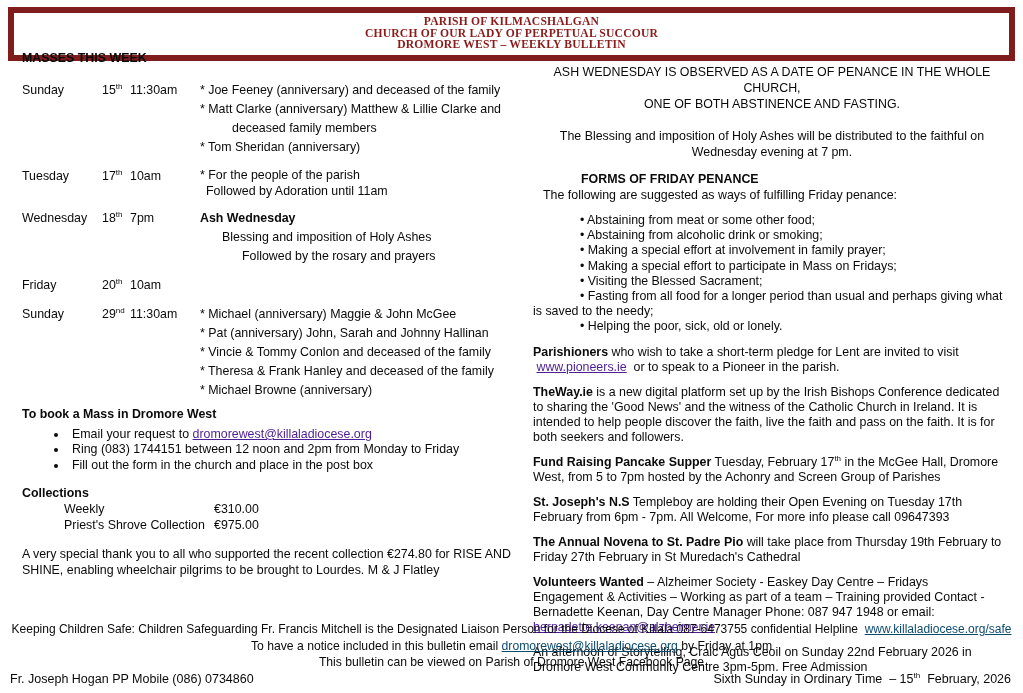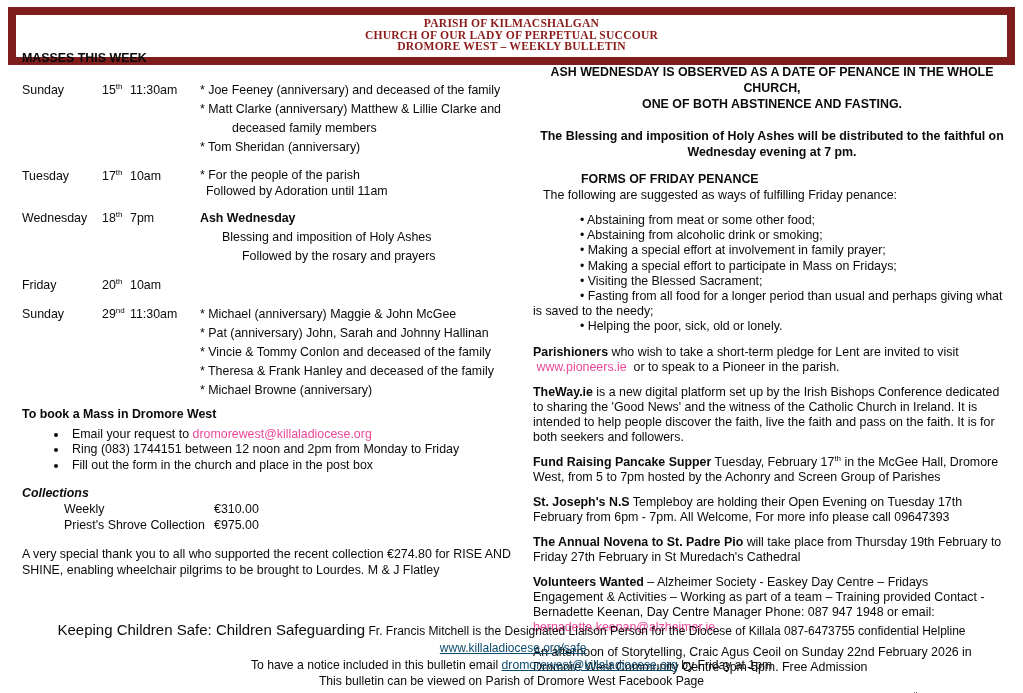--- a/index.html
+++ b/index.html
@@ -9,70 +9,70 @@
     width: 1023px; height: 693px;
     background: #ffffff;
     color: #0a0a0a;
     font-family: "Liberation Sans", "DejaVu Sans", sans-serif;
     font-size: 12.4px;
     overflow: hidden;
   }
   
   .header-box {
     position: absolute; top: 7px; left: 8px; right: 8px;
-    border: 8px solid #7f1d1d;
+    border: 6px solid #7f1d1d;
     text-align: center;
     padding: 3px 0 4px;
     font-family: "Liberation Serif", "DejaVu Serif", serif;
     font-weight: 700;
     font-size: 11.6px;
     line-height: 11.6px;
     color: #8b1a1a;
     letter-spacing: .2px;
   }
   
   .col-left  { position: absolute; left: 22px; top: 50px; width: 486px; }
   .col-right { position: absolute; left: 533px; top: 58px; width: 478px; line-height: 15px; }
   .b { font-weight: 700; }
   sup { font-size: 8px; vertical-align: super; line-height: 0; }
-  a.lnk-black { color: #ec4899; cursor: pointer; }
+  a.lnk-black { color: #4c1d95; text-decoration: underline; cursor: pointer; }
   a.lnk-blue  { color: #0c4a6e; text-decoration: underline; cursor: pointer; }
   
   .masses-title { font-weight: 700; line-height: 13px; margin: 2px 0 16px; }
   .mass-entry { display: grid; grid-template-columns: 80px 28px 70px 1fr; margin-bottom: 10px; }
   .mass-entry.last { margin-bottom: 6px; }
   .m-day, .m-date, .m-time { line-height: 19px; }
   .m-lines .ml { line-height: 19px; }
   .m-lines.tight .ml { line-height: 16px; }
   .ind-half { padding-left: 6px; }
   .ind-a { padding-left: 22px; }
   .ind-b { padding-left: 32px; }
   .ind-c { padding-left: 42px; }
   
   .book-title { font-weight: 700; line-height: 16px; margin-top: 2px; }
   .book-list { list-style: disc; margin: 5px 0 0 46px; }
   .book-list li { line-height: 15.4px; padding-left: 4px; }
   
-  .collections-title { font-weight: 700; line-height: 16px; margin-top: 12px; font-style: italic; }
+  .collections-title { font-weight: 700; line-height: 16px; margin-top: 12px; }
   .coll-row { display: grid; grid-template-columns: 150px 1fr; padding-left: 42px; line-height: 16px; }
   .coll-row:first-of-type { margin-top: 2px; }
   .thanks { margin-top: 13px; line-height: 16px; width: 492px; }
   
-  .center { text-align: center; font-weight: bold; }
+  .center { text-align: center; }
   .ash-notice { margin-top: 6px; line-height: 16px; }
   .blessing { margin-top: 16px; line-height: 16px; }
   .penance-title { font-weight: 700; margin-top: 11px; line-height: 16px; padding-left: 48px; }
   .penance-intro { padding-left: 10px; line-height: 16px; }
   .penance-list { margin-top: 10px; }
   .penance-item { text-indent: 47px; line-height: 15.2px; }
   .para { margin-top: 10px; }
   
   .footer { position: absolute; left: 0; right: 0; top: 621px; text-align: center; }
   .f-line1 { font-size: 12px; line-height: 17px; }
-  .f-line1 .big { font-size: 15px; }
+  .f-line1 .big { font-size: 12px; }
   .f-line2, .f-line3 { font-size: 12.2px; line-height: 16px; }
   .f-bottom { display: flex; justify-content: space-between; padding: 1px 12px 0 10px; font-size: 12.5px; line-height: 17px; }
 </style>
 </head>
 <body>
 
 <div class="page">
 
   <div class="header-box">
     <div>PARISH OF KILMACSHALGAN</div>

